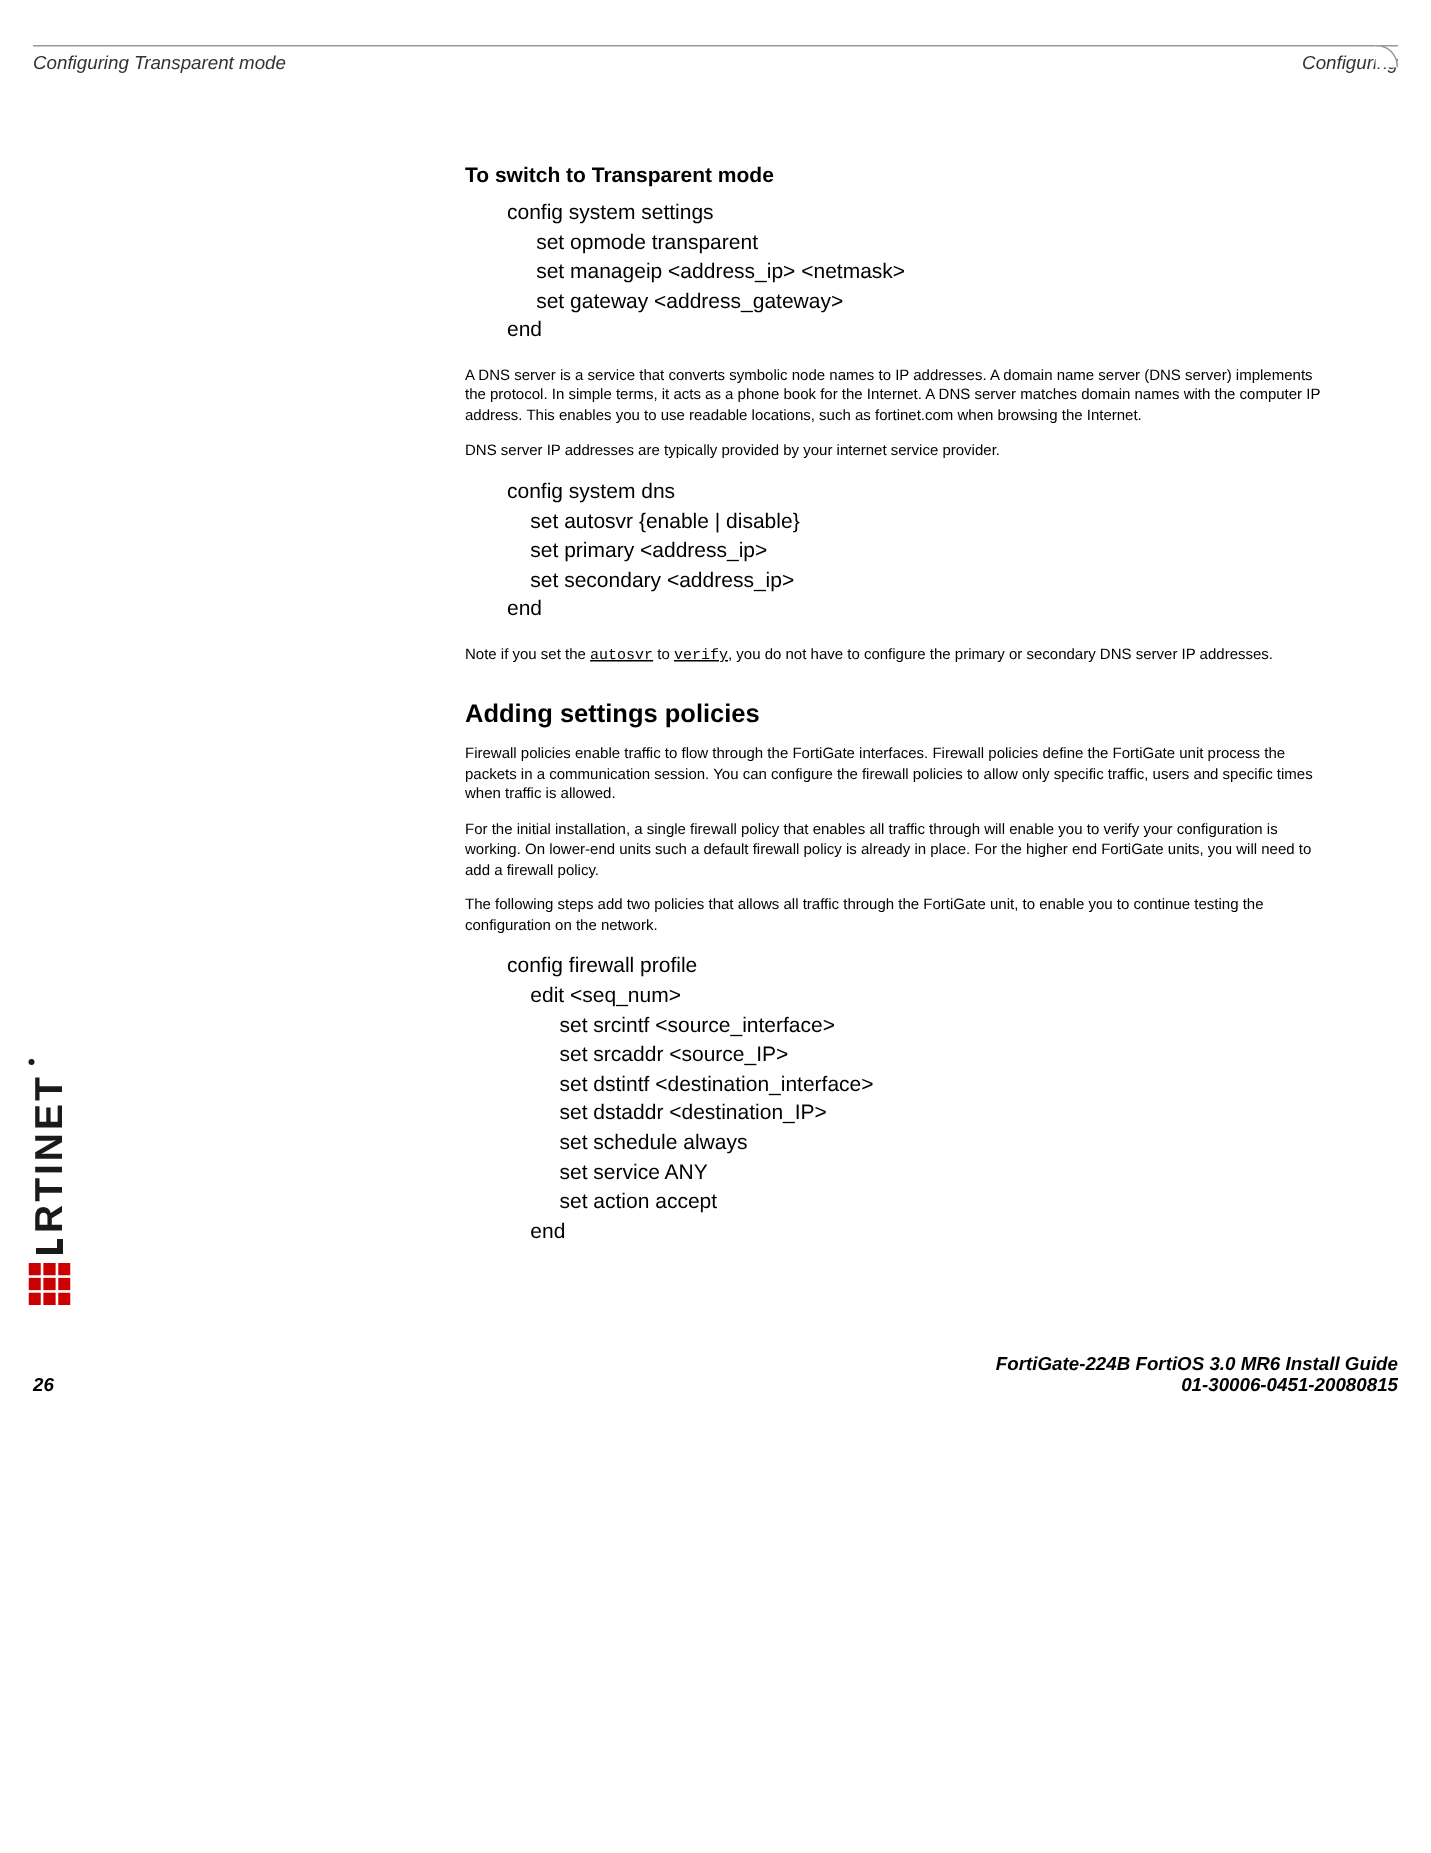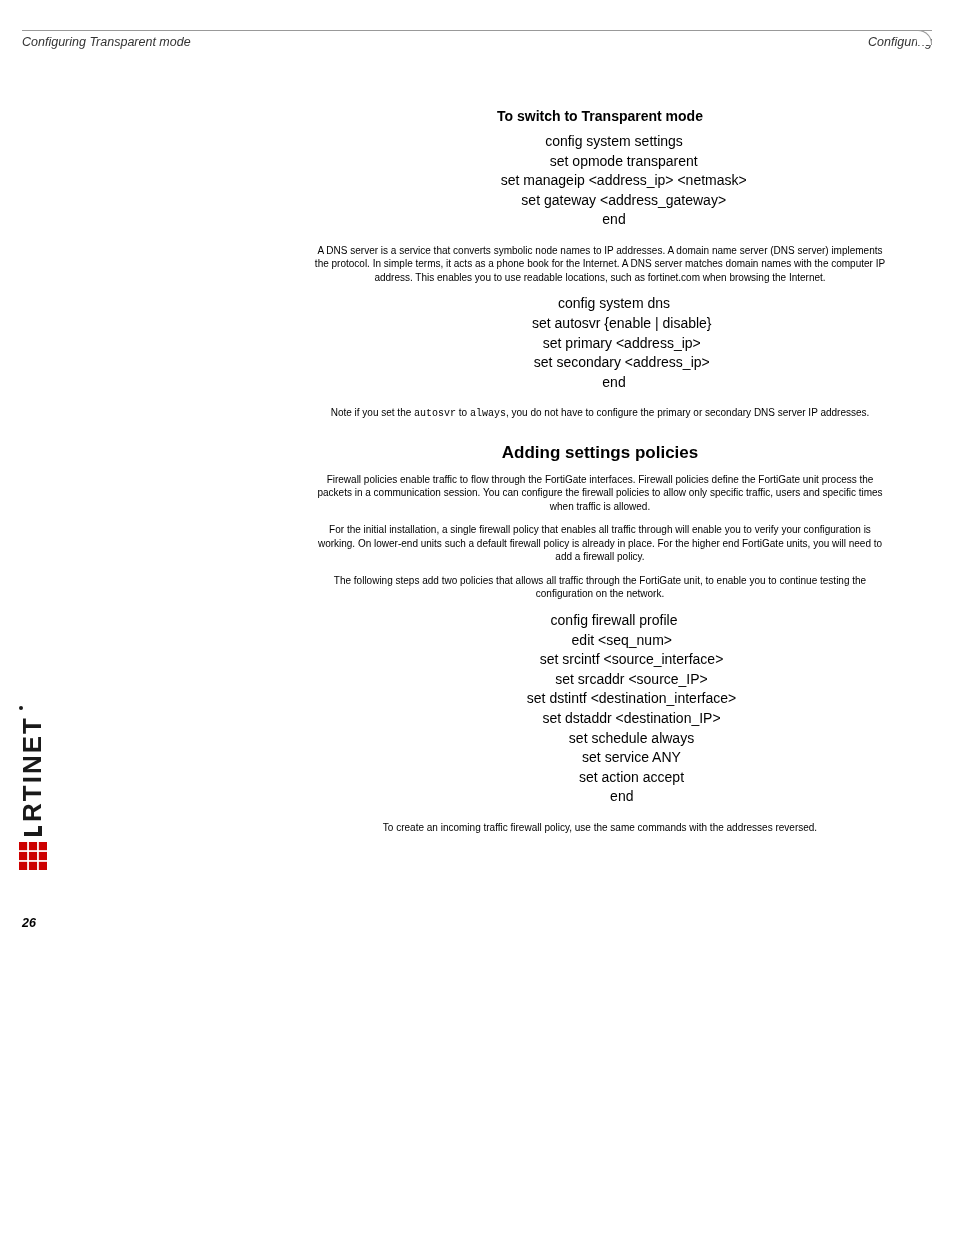--- a/index.html
+++ b/index.html
@@ -10,31 +10,31 @@
     border-top: 1px solid #999;
     padding-top: 4px;
     display: flex; justify-content: space-between;
     font-style: italic; font-size: 12.5px; color: #333;
   }
   .header::after {
     content: ""; position: absolute; right: 0; top: -1px; width: 14px; height: 14px;
     border-top: 1px solid #999; border-right: 1px solid #999;
     border-top-right-radius: 14px; background: #fff;
   }
-  .content { position: absolute; top: 108px; left: 310px; width: 580px; text-align: center; }
+  .content { position: absolute; top: 108px; left: 310px; width: 580px; }
   .content h3.procedure { font-size: 14px; font-weight: bold; margin-bottom: 8px; }
   .content h2.section { font-size: 17px; font-weight: bold; margin-top: 22px; margin-bottom: 10px; }
   .content p { font-size: 10px; line-height: 1.35; margin-bottom: 10px; }
   .content pre {
     font-family: Liberation Sans, sans-serif;
     font-size: 14px; line-height: 1.4;
     margin: 4px 0 14px 28px;
     white-space: pre;
   }
-  .content p .mono { font-family: "Courier New", Courier, monospace; }
+  .content p .mono { font-family: "Courier New", Courier, monospace; text-decoration: underline; }
   .footer {
     position: absolute; bottom: 28px; left: 22px; right: 22px;
     display: flex; justify-content: space-between; align-items: flex-end;
     font-size: 12.5px;
   }
   .footer .pagenum { font-weight: bold; font-style: italic; }
   .footer .docinfo { text-align: right; font-style: italic; font-weight: bold; }
   .fortinet-logo {
     position: absolute; left: 48px; bottom: 88px;
     transform: rotate(-90deg); transform-origin: left bottom;
@@ -57,44 +57,44 @@
   <div class="content">
 
     <h3 class="procedure">To switch to Transparent mode</h3>
     <pre>config system settings
      set opmode transparent
      set manageip &lt;address_ip&gt; &lt;netmask&gt;
      set gateway &lt;address_gateway&gt;
 end</pre>
 
     <p>A DNS server is a service that converts symbolic node names to IP addresses. A domain name server (DNS server) implements the protocol. In simple terms, it acts as a phone book for the Internet. A DNS server matches domain names with the computer IP address. This enables you to use readable locations, such as fortinet.com when browsing the Internet.</p>
+    <p>DNS server IP addresses are typically provided by your internet service provider.</p>
     <pre>config system dns
     set autosvr {enable | disable}
     set primary &lt;address_ip&gt;
     set secondary &lt;address_ip&gt;
 end</pre>
     <p>
-      <span>Note if you set the </span><span class="mono">autosvr</span><span> to </span><span class="mono">always</span><span>, you do not have to configure the primary or secondary DNS server IP addresses.</span>
+      <span>Note if you set the </span><span class="mono">autosvr</span><span> to </span><span class="mono">verify</span><span>, you do not have to configure the primary or secondary DNS server IP addresses.</span>
     </p>
 
     <h2 class="section">Adding settings policies</h2>
     <p>Firewall policies enable traffic to flow through the FortiGate interfaces. Firewall policies define the FortiGate unit process the packets in a communication session. You can configure the firewall policies to allow only specific traffic, users and specific times when traffic is allowed.</p>
     <p>For the initial installation, a single firewall policy that enables all traffic through will enable you to verify your configuration is working. On lower-end units such a default firewall policy is already in place. For the higher end FortiGate units, you will need to add a firewall policy.</p>
     <p>The following steps add two policies that allows all traffic through the FortiGate unit, to enable you to continue testing the configuration on the network.</p>
     <pre>config firewall profile
     edit &lt;seq_num&gt;
          set srcintf &lt;source_interface&gt;
          set srcaddr &lt;source_IP&gt;
          set dstintf &lt;destination_interface&gt;
          set dstaddr &lt;destination_IP&gt;
          set schedule always
          set service ANY
          set action accept
     end</pre>
-    <p>To create an incoming traffic firewall policy, use the same commands with the addresses reversed.</p>
 
   </div>
 
   <div class="fortinet-logo">
     <svg viewBox="0 0 24 24">
       <rect x="0" y="0" width="7" height="7" fill="#c00"></rect>
         <rect x="8.5" y="0" width="7" height="7" fill="#c00"></rect>
         <rect x="17" y="0" width="7" height="7" fill="#c00"></rect>
       <rect x="0" y="8.5" width="7" height="7" fill="#c00"></rect>
         <rect x="8.5" y="8.5" width="7" height="7" fill="#c00"></rect>
@@ -103,15 +103,19 @@
         <rect x="8.5" y="17" width="7" height="7" fill="#c00"></rect>
         <rect x="17" y="17" width="7" height="7" fill="#c00"></rect>
     </svg>
     <span style="display:inline-block;border-left:4px solid #1a1a1a;border-bottom:4px solid #1a1a1a;width:10px;height:18px;margin-right:-2px;"></span>
     <span>RTINET</span>
     <span style="width:4px;height:4px;background:#1a1a1a;border-radius:50%;align-self:flex-start;margin-top:2px;"></span>
   </div>
 
   <div class="footer">
     <span class="pagenum">26</span>
+    <div class="docinfo">
+      <div>FortiGate-224B FortiOS 3.0 MR6 Install Guide</div>
+      <div>01-30006-0451-20080815</div>
+    </div>
   </div>
 
 </div>
 
 </body></html>

